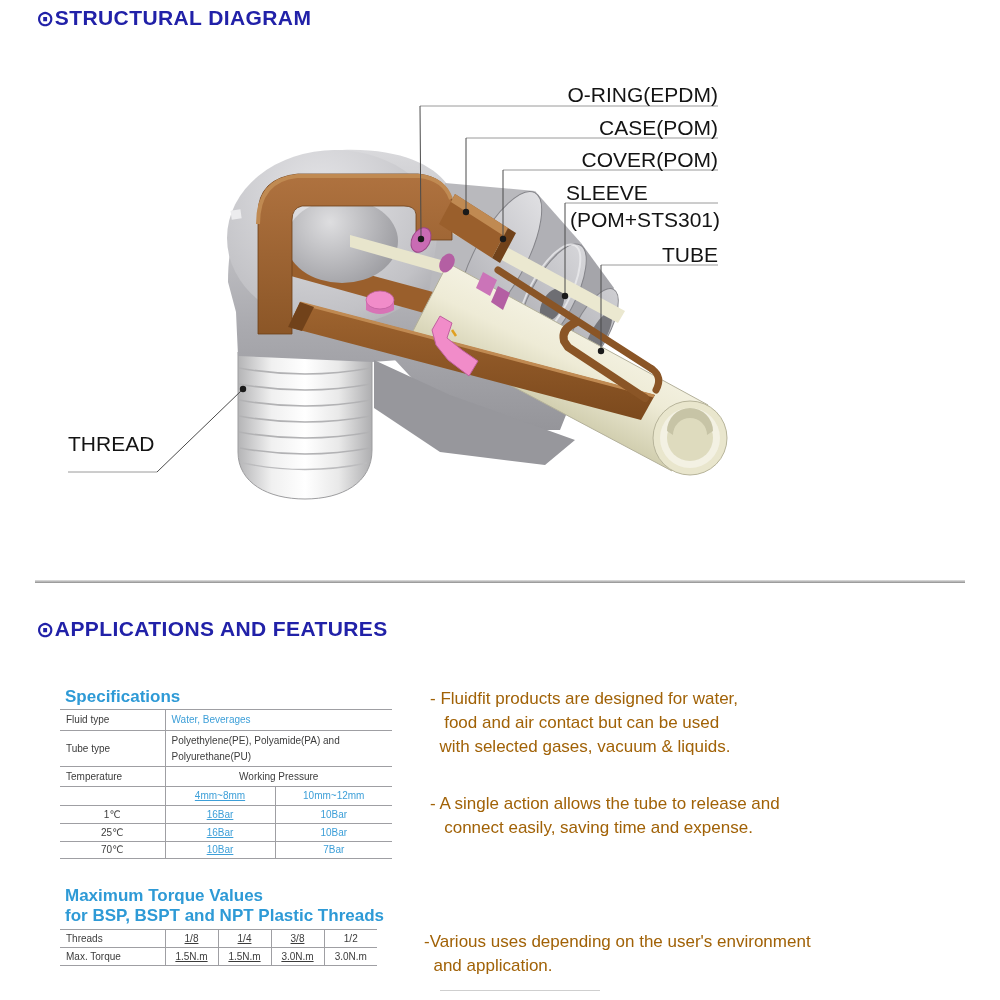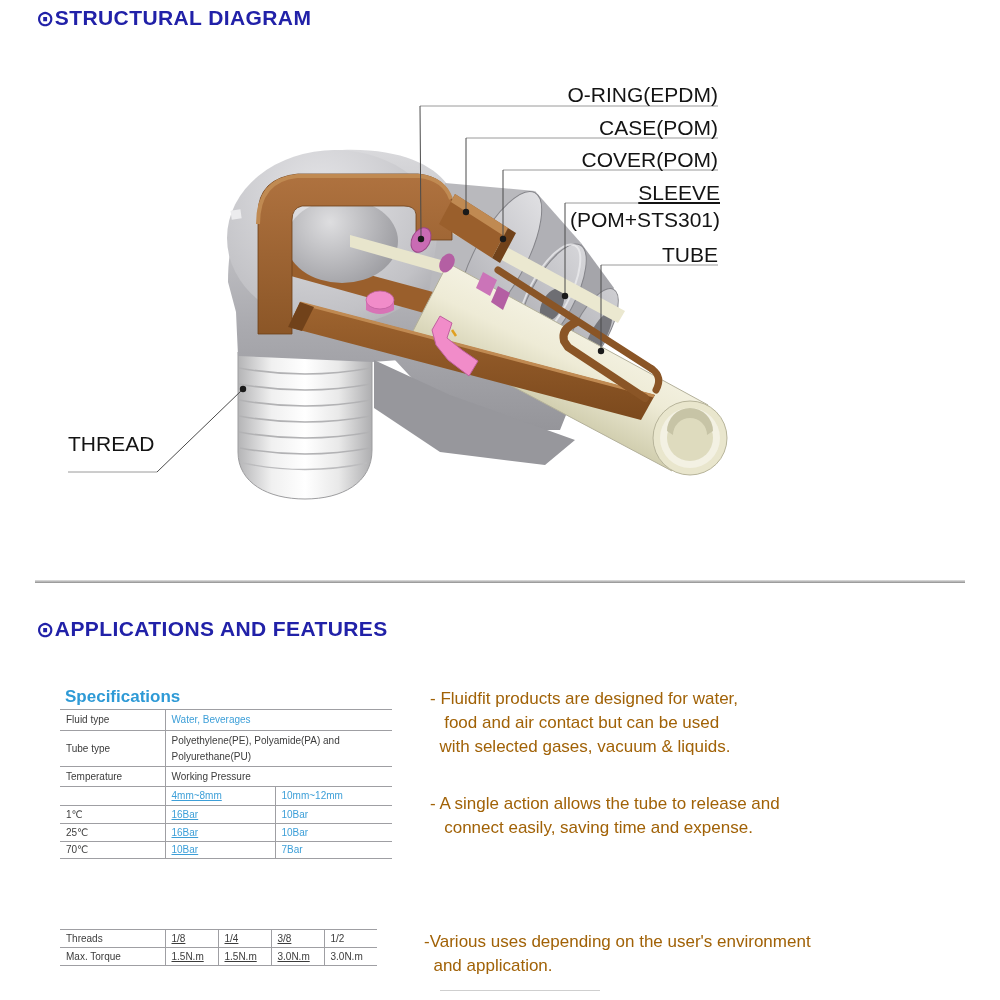--- a/index.html
+++ b/index.html
@@ -13,21 +13,21 @@
   .divider{height:3px;background:linear-gradient(#e2e2e2,#8f8f8f);}
   .tbl-title{font-size:17px;font-weight:bold;color:#2e9ad6;white-space:nowrap;line-height:20px;}
   table{border-collapse:collapse;table-layout:fixed;font-size:10px;color:#3c3c3c;}
   td{padding:0 6px;vertical-align:middle;line-height:16px;}
   .spec-table{width:332px;}
   .spec-table tr{border-top:1px solid #9f9fa3;}
   .spec-table tr.last{border-bottom:1px solid #9f9fa3;}
   .c1{border-right:1px solid #9f9fa3;}
   .cdiv{border-right:1px solid #9f9fa3;text-decoration:underline;}
   .blue{color:#3d9fd8;}
-  .ctr{text-align:left;}
+  .ctr{text-align:center;}
   .torque-table{width:317px;}
   .torque-table tr{border-top:1px solid #9f9fa3;}
   .torque-table tr.last{border-bottom:1px solid #9f9fa3;}
   .feature-item{font-size:17px;line-height:24px;color:#a16207;white-space:pre-wrap;}
   .faint-line{height:1px;background:#cfcfcf;}
   svg{display:block;}
 </style>
 </head>
 <body>
 
@@ -176,21 +176,21 @@
       <circle cx="565" cy="296" r="3.2"></circle>
       <circle cx="601" cy="351" r="3.2"></circle>
       <circle cx="243" cy="389" r="3.2"></circle>
     </g>
   </svg>
 
   <div class="abs part-label right" style="right:282px;top:83px;">O-RING(EPDM)</div>
   <div class="abs part-label right" style="right:282px;top:116px;">CASE(POM)</div>
   <div class="abs part-label right" style="right:282px;top:148px;">COVER(POM)</div>
   <div class="abs" style="right:280px;top:181px;width:154px;">
-    <div class="part-label" style="text-align:right;text-decoration:underline;">SLEEVE</div>
+    <div class="part-label" style="text-align:left;">SLEEVE</div>
     <div class="part-label" style="text-align:right;margin-top:3px;">(POM+STS301)</div>
   </div>
   <div class="abs part-label right" style="right:282px;top:243px;">TUBE</div>
   <div class="abs part-label" style="left:68px;top:432px;">THREAD</div>
 
   <div class="abs divider" style="left:35px;top:580px;width:930px;"></div>
 
   <div class="abs section-heading" style="left:36px;top:617px;"><span class="bullet">⊙</span><span>APPLICATIONS AND FEATURES</span></div>
 
   <div class="abs tbl-title" style="left:65px;top:687px;">Specifications</div>
@@ -229,20 +229,24 @@
       <td class="blue ctr">10Bar</td>
     </tr>
     <tr style="height:17px" class="last">
       <td class="c1 ctr">70℃</td>
       <td class="blue ctr cdiv">10Bar</td>
       <td class="blue ctr">7Bar</td>
     </tr>
   </tbody>
     </table>
 
+  <div class="abs tbl-title" style="left:65px;top:886px;">
+    <div>Maximum Torque Values</div>
+    <div>for BSP, BSPT and NPT Plastic Threads</div>
+  </div>
   <table class="abs torque-table" style="left:60px;top:929px;">
     <colgroup>
         <col style="width:105px">
         <col style="width:53px">
         <col style="width:53px">
         <col style="width:53px">
         <col style="width:53px">
       </colgroup>
     <tbody>
         <tr style="height:18px">

